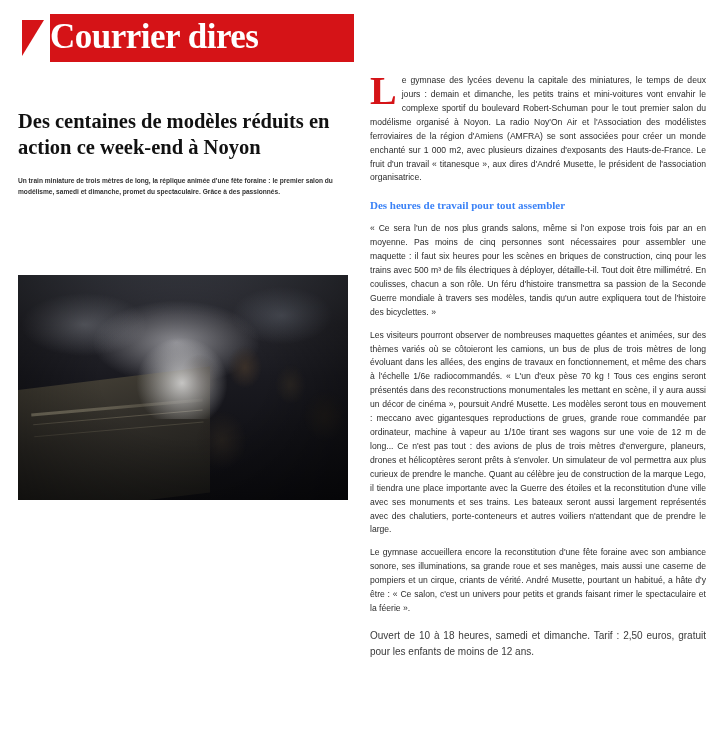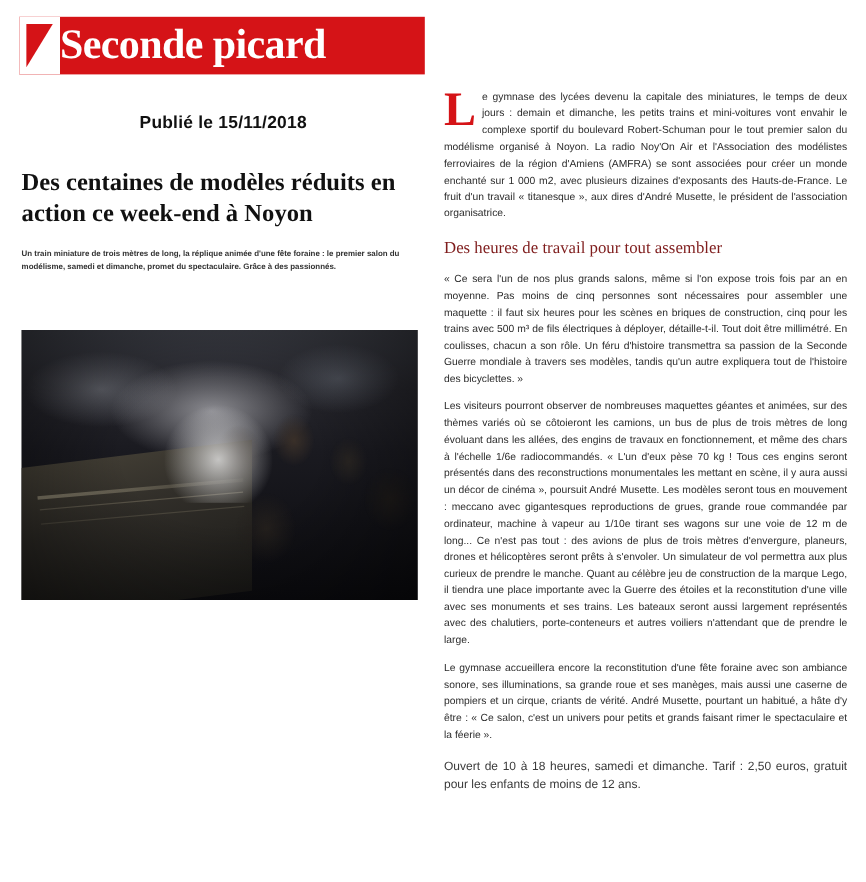--- a/index.html
+++ b/index.html
@@ -183,48 +183,47 @@
     float: left;
     font-family: "Liberation Serif", serif;
     font-size: 40px;
     line-height: 30px;
     font-weight: bold;
     color: #d51317;
     margin: 2px 5px 0 0;
   }
   .subhead {
     font-family: "Liberation Serif", serif;
-    font-size: 14px;
-    font-weight: normal;
-    color: #7f1d1d;
+    font-size: 11px;
+    font-weight: bold;
+    color: #3b82f6;
     margin: 14px 0 9px 0;
     line-height: 1.25;
   }
   .italic {
   }
   .footer-note {
     font-size: 10px;
     line-height: 1.55;
     color: #3a3a3a;
     margin-top: 12px;
     text-align: justify;
   }
 </style>
 </head>
 <body>
 
 <div class="page">
 
   <div class="masthead">
     <div class="masthead-flag"></div>
-    <div class="masthead-title">Seconde picard</div>
+    <div class="masthead-title">Courrier dires</div>
   </div>
 
   <div class="left-col">
-    <div class="pubdate">Publié le 15/11/2018</div>
     <h1 class="headline">Des centaines de modèles réduits en action ce week-end à Noyon</h1>
     <div class="standfirst">Un train miniature de trois mètres de long, la réplique animée d'une fête foraine : le premier salon du modélisme, samedi et dimanche, promet du spectaculaire. Grâce à des passionnés.</div>
   </div>
 
   <div class="photo-wrap">
     <div class="photo">
       <div class="table-left"></div>
       <div class="rails"></div>
       <div class="crowd"></div>
       <div class="smoke"></div>

